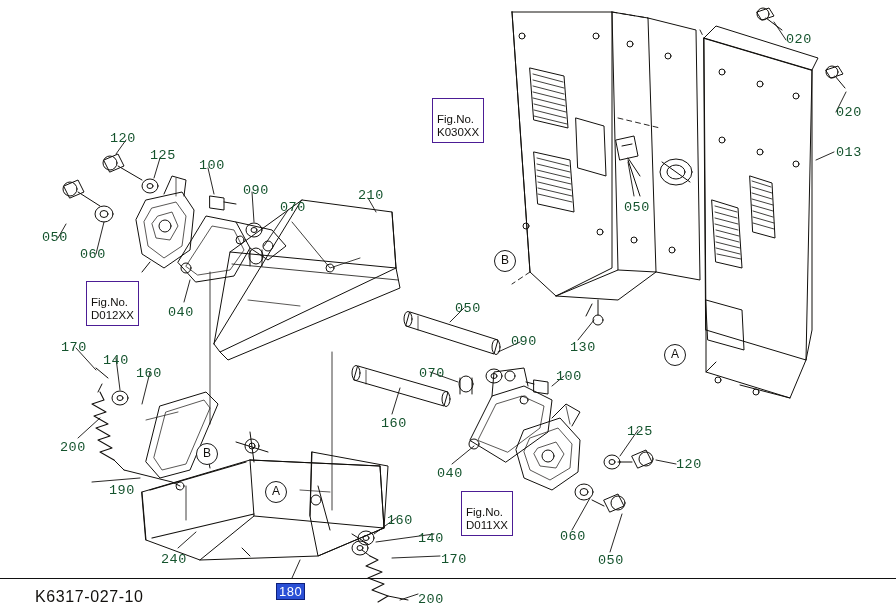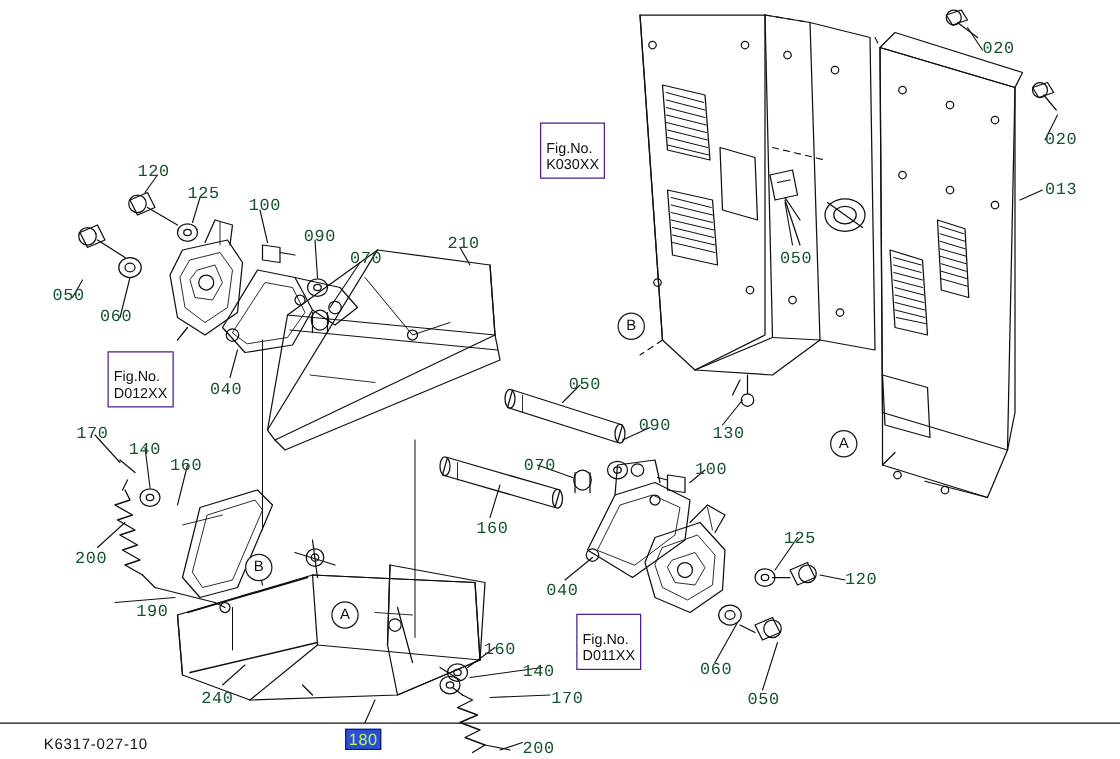--- a/index.html
+++ b/index.html
@@ -54,28 +54,28 @@
     background: #ffffff;
     font-size: 12px;
     line-height: 19px;
     text-align: center;
     color: #12100d;
   }
   .footer-code {
     position: absolute;
     left: 35px;
     top: 588px;
-    font-size: 12px;
+    font-size: 16px;
     color: #12100d;
     letter-spacing: 0.6px;
   }
   .sel-label {
     position: absolute;
     background: #2a4fd6;
-    color: #bef264;
+    color: #ffffff;
     border: 1px solid #0d1f7a;
     font-size: 13px;
     padding: 0px 2px;
     letter-spacing: 0.5px;
   }
   .bottom-rule {
     position: absolute;
     left: 0;
     top: 578px;
     width: 896px;

